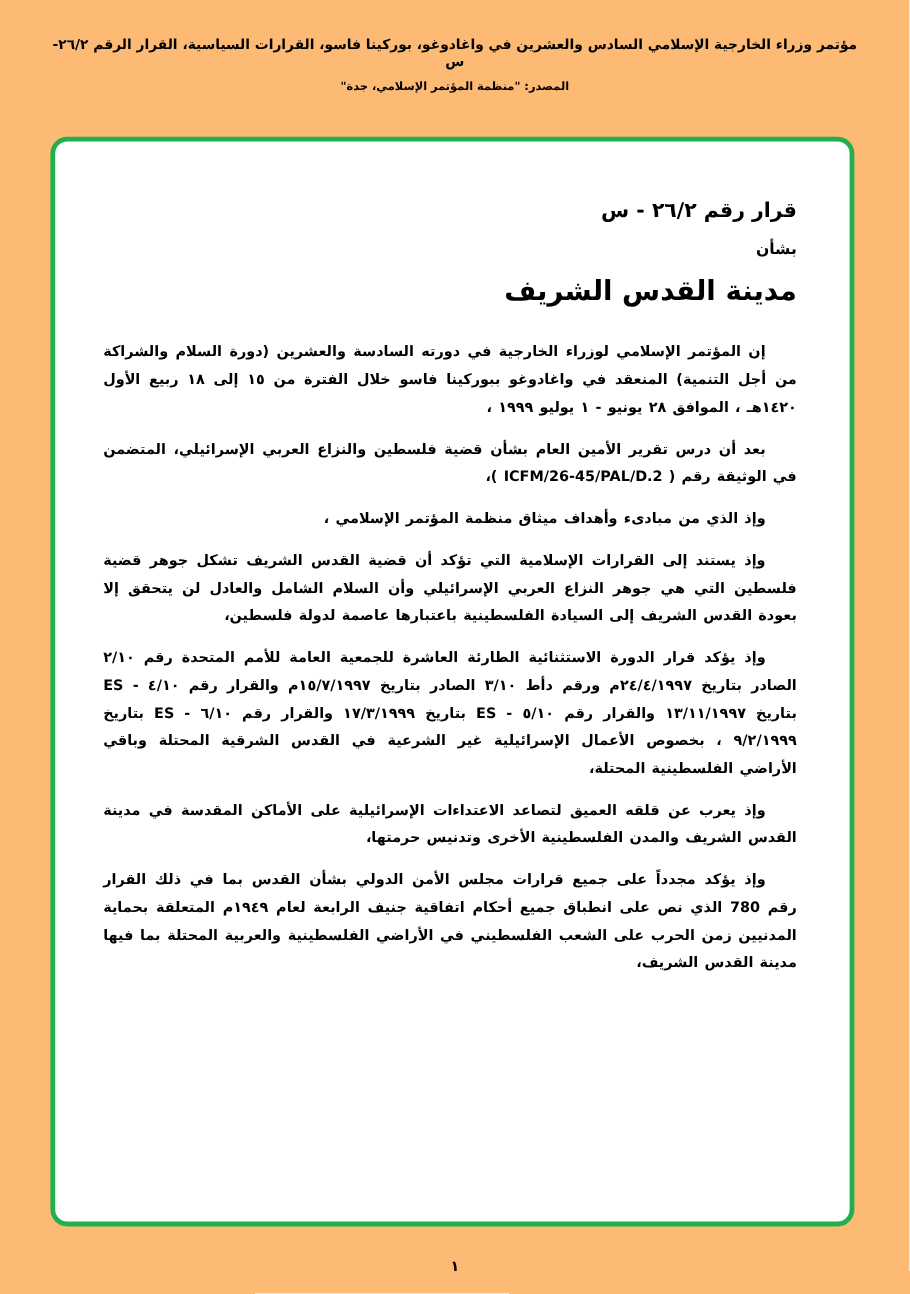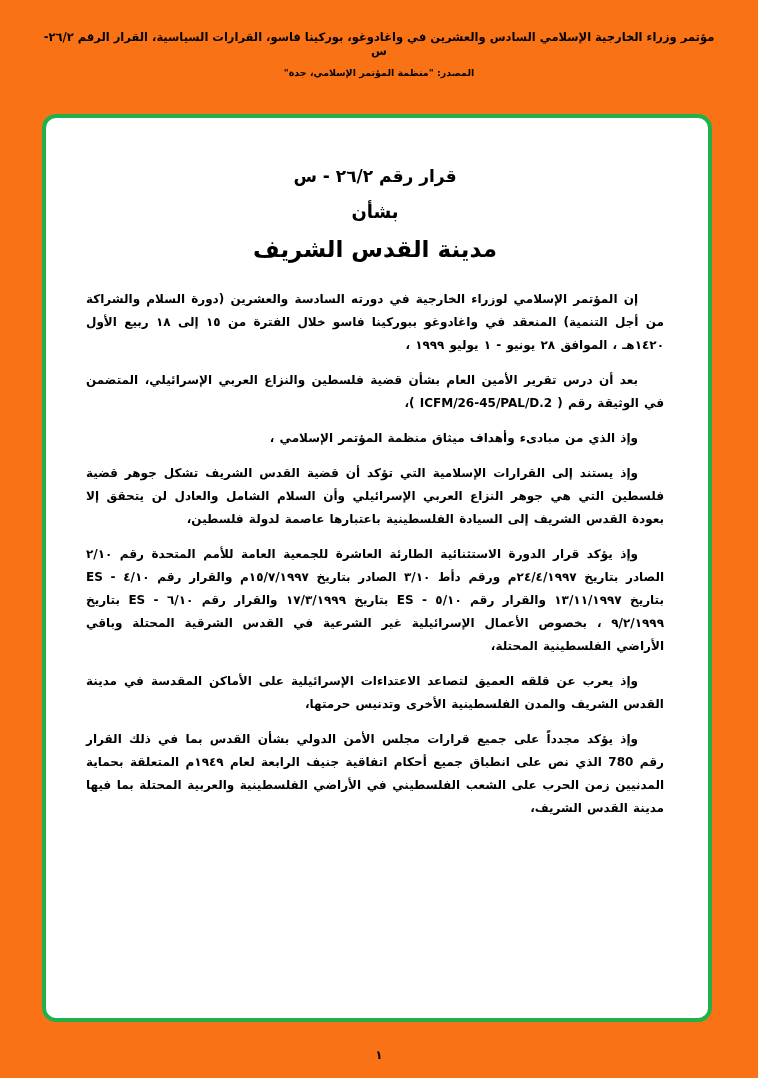--- a/index.html
+++ b/index.html
@@ -1,21 +1,21 @@
 <!DOCTYPE html>
 <html lang="ar"><head>
 <meta charset="utf-8">
 <style>
   * { margin:0; padding:0; box-sizing:border-box; }
   html, body { background:#ffffff; }
   .page {
     position:relative;
     width:758px; height:1078px;
     margin:0 auto;
-    background:#f97316;
+    background:#fdba74;
     color:#000;
     font-family:"DejaVu Sans", sans-serif;
     overflow:hidden;
   }
   .header {
     position:absolute; top:30px; left:0; right:0;
     text-align:center; direction:rtl;
   }
   .header-line1 { font-size:11.5px; font-weight:bold; padding:0 40px; }
   .header-line2 { font-size:9.5px;  font-weight:bold; margin-top:9px; }
@@ -23,23 +23,23 @@
     position:absolute;
     left:42px; top:114px;
     width:670px; height:908px;
     border:4px solid #21b14c;
     border-radius:14px;
     background:#ffffff;
     padding:30px 44px 16px 40px;
     direction:rtl;
     overflow:hidden;
   }
-  .doc-title { text-align:center; font-weight:bold; }
+  .doc-title { text-align:right; font-weight:bold; }
   .title-1 { font-size:17px; margin-top:18px; letter-spacing:1px; }
-  .title-2 { font-size:18px; margin-top:15px; }
+  .title-2 { font-size:13px; margin-top:15px; }
   .title-3 { font-size:23px; margin-top:14px; letter-spacing:1px; }
   .body-text { margin-top:26px; }
   .para {
     font-size:12px;
     line-height:23px;
     font-weight:bold;
     text-align:justify;
     text-indent:26px;
     margin-bottom:12px;
     word-spacing:1px;

